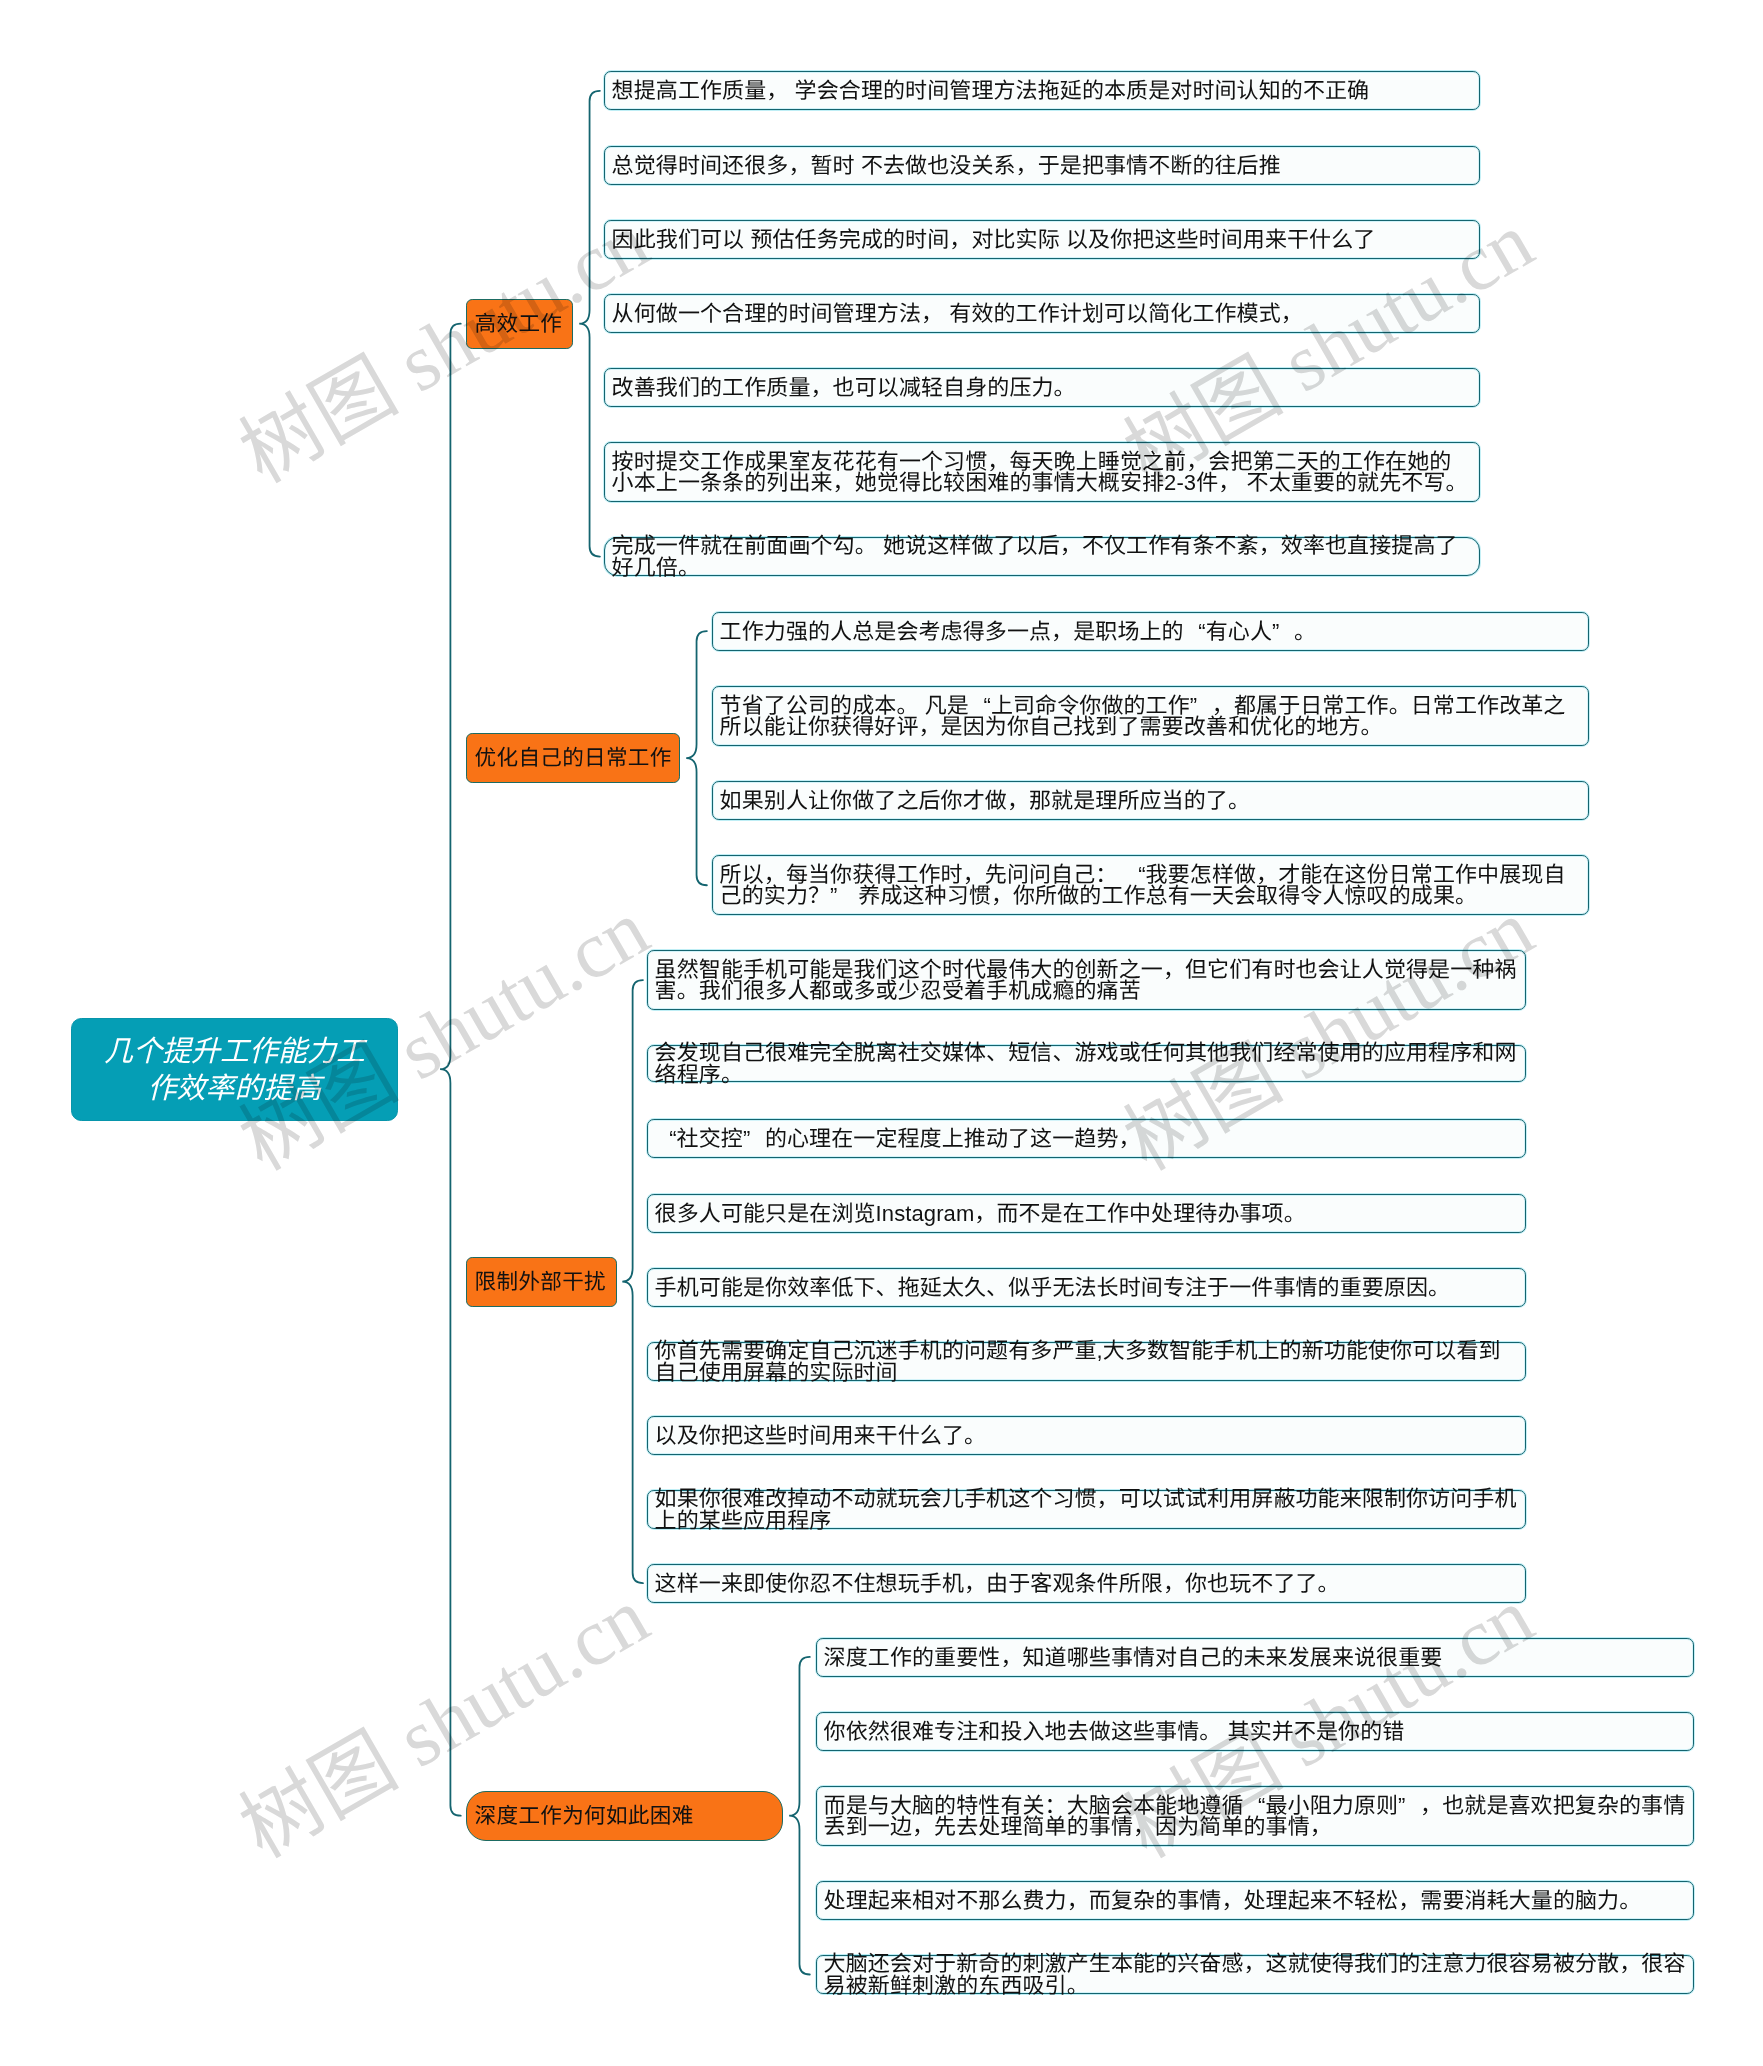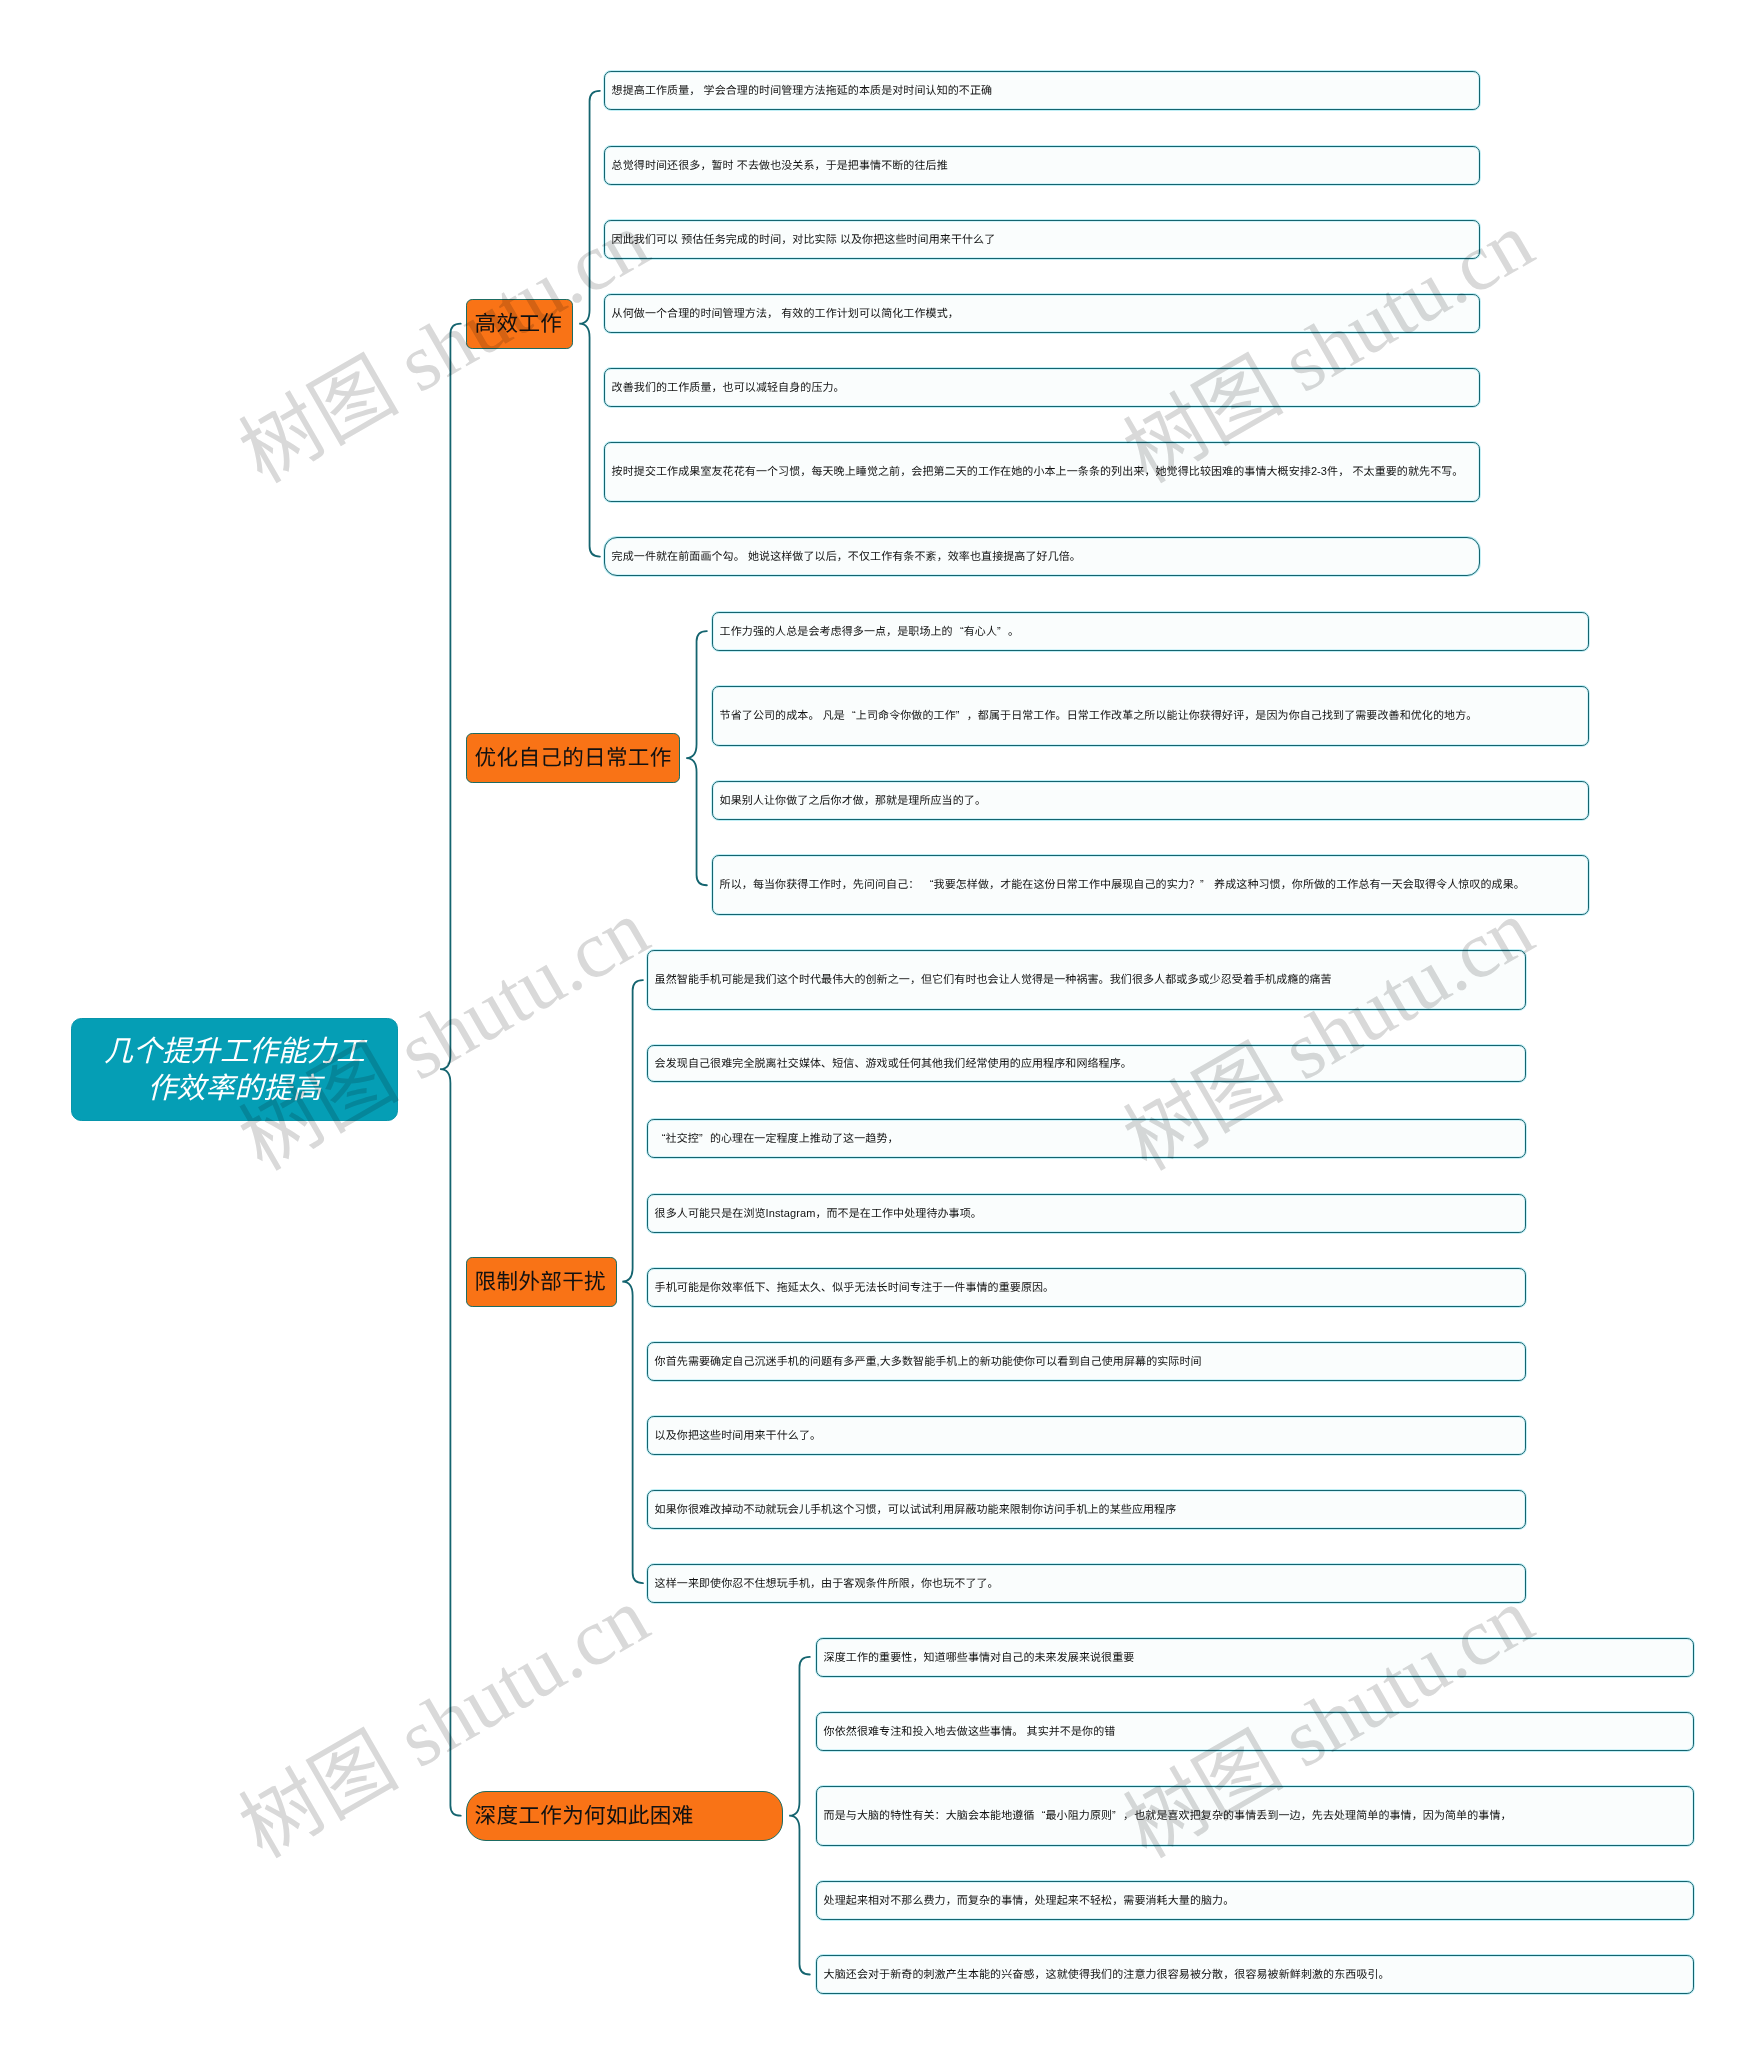--- a/index.html
+++ b/index.html
@@ -10,21 +10,21 @@
   #wm{position:absolute;left:0;top:0;width:1764px;height:2066px;z-index:5;mix-blend-mode:multiply;pointer-events:none;}
   #edges{position:absolute;left:0;top:0;z-index:2;}
   .node{position:absolute;box-sizing:border-box;z-index:3;}
   .root{background:#059eb5;border:1.4px solid #0795ab;border-radius:10.3px;color:#ffffff;
         display:flex;align-items:center;justify-content:center;text-align:center;
         font-size:29px;line-height:37px;}
   .cat{background:#f97316;border:1.4px solid #1d6b62;border-radius:6.2px;color:#111111;
        display:flex;align-items:center;font-size:21.6px;line-height:27.6px;white-space:nowrap;letter-spacing:0.3px;}
   .leaf{background:#fafdfd;border:1.4px solid #14646f;border-radius:6.9px;color:#111111;
         box-shadow:0 0 0 0.9px rgba(170,232,242,0.75), inset 0 0 0 0.9px rgba(200,240,247,0.8);
-        display:flex;align-items:center;font-size:11px;line-height:21.4px;letter-spacing:0.1px;}
+        display:flex;align-items:center;font-size:22px;line-height:21.4px;letter-spacing:0.1px;}
   .leaf .txt{display:block;width:100%;}
   .fwq{display:inline-block;width:1em;}
   .fwq.open{text-align:right;}
   .fwq.close{text-align:left;}
 </style>
 </head>
 <body>
 
 <div id="page">
   <svg id="wm" xmlns="http://www.w3.org/2000/svg" viewBox="0 0 2560 2999" width="1764" height="2066">

